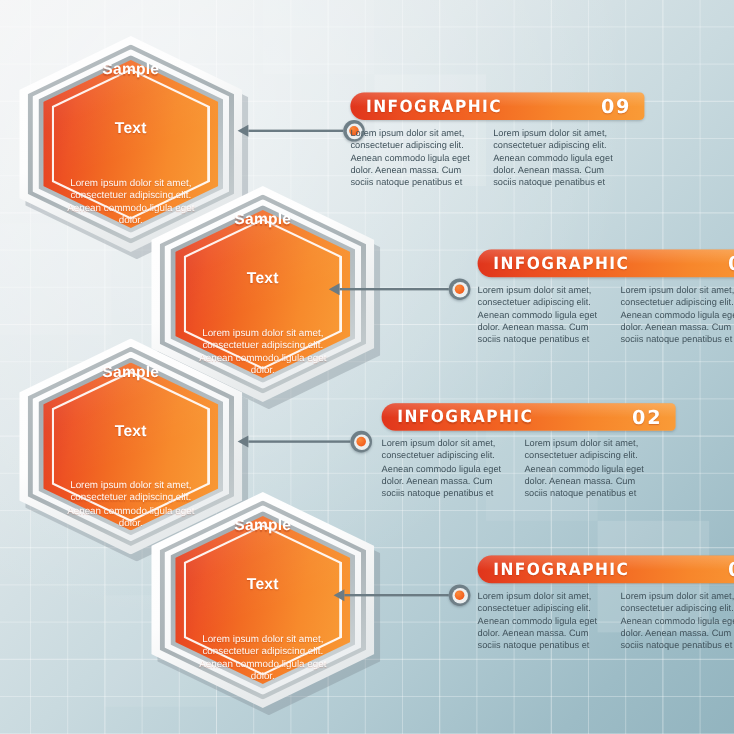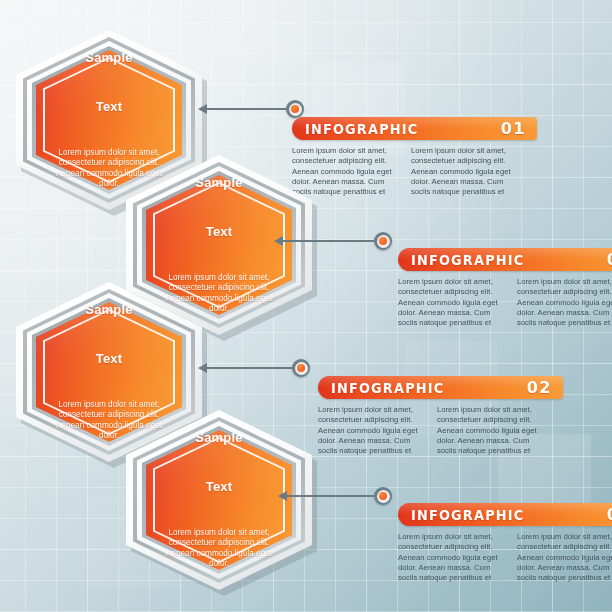--- a/index.html
+++ b/index.html
@@ -141,21 +141,20 @@
   .panel{position:absolute;}
   .banner{
     position:relative;height:23px;
     border-radius:12px 4px 4px 12px;
     background:linear-gradient(90deg,#e0351c 0%,#eb4d20 18%,#f26522 42%,#f7862b 72%,#f99b37 100%);
     box-shadow:0 1px 2px rgba(70,85,95,0.30);
     display:flex;align-items:center;justify-content:space-between;
     padding:0 11px 0 13px;
     box-sizing:border-box;
     overflow:hidden;
-    margin-top:40px;
   }
   .banner:after{
     content:"";position:absolute;left:0;right:0;top:0;height:50%;
     background:linear-gradient(180deg, rgba(255,255,255,0.18), rgba(255,255,255,0));
     pointer-events:none;
   }
   .banner-title{
     position:relative;z-index:1;
     color:#ffffff;font-size:14px;font-weight:bold;
     letter-spacing:1.3px;
@@ -221,21 +220,21 @@
       <div class="conn-dot">
           <i>
             <b></b>
           </i>
         </div>
     </div>
 
     <div class="panel" style="left:292px;top:77px;width:245px;">
       <div class="banner">
         <span class="banner-title">INFOGRAPHIC</span>
-        <span class="banner-num">01</span>
+        <span class="banner-num">09</span>
       </div>
       <div class="cols">
         <div class="col">Lorem ipsum dolor sit amet, consectetuer adipiscing elit. Aenean commodo ligula eget dolor. Aenean massa. Cum sociis natoque penatibus et</div>
         <div class="col">Lorem ipsum dolor sit amet, consectetuer adipiscing elit. Aenean commodo ligula eget dolor. Aenean massa. Cum sociis natoque penatibus et</div>
       </div>
     </div>
   </div>
 
   <div class="row">
 

